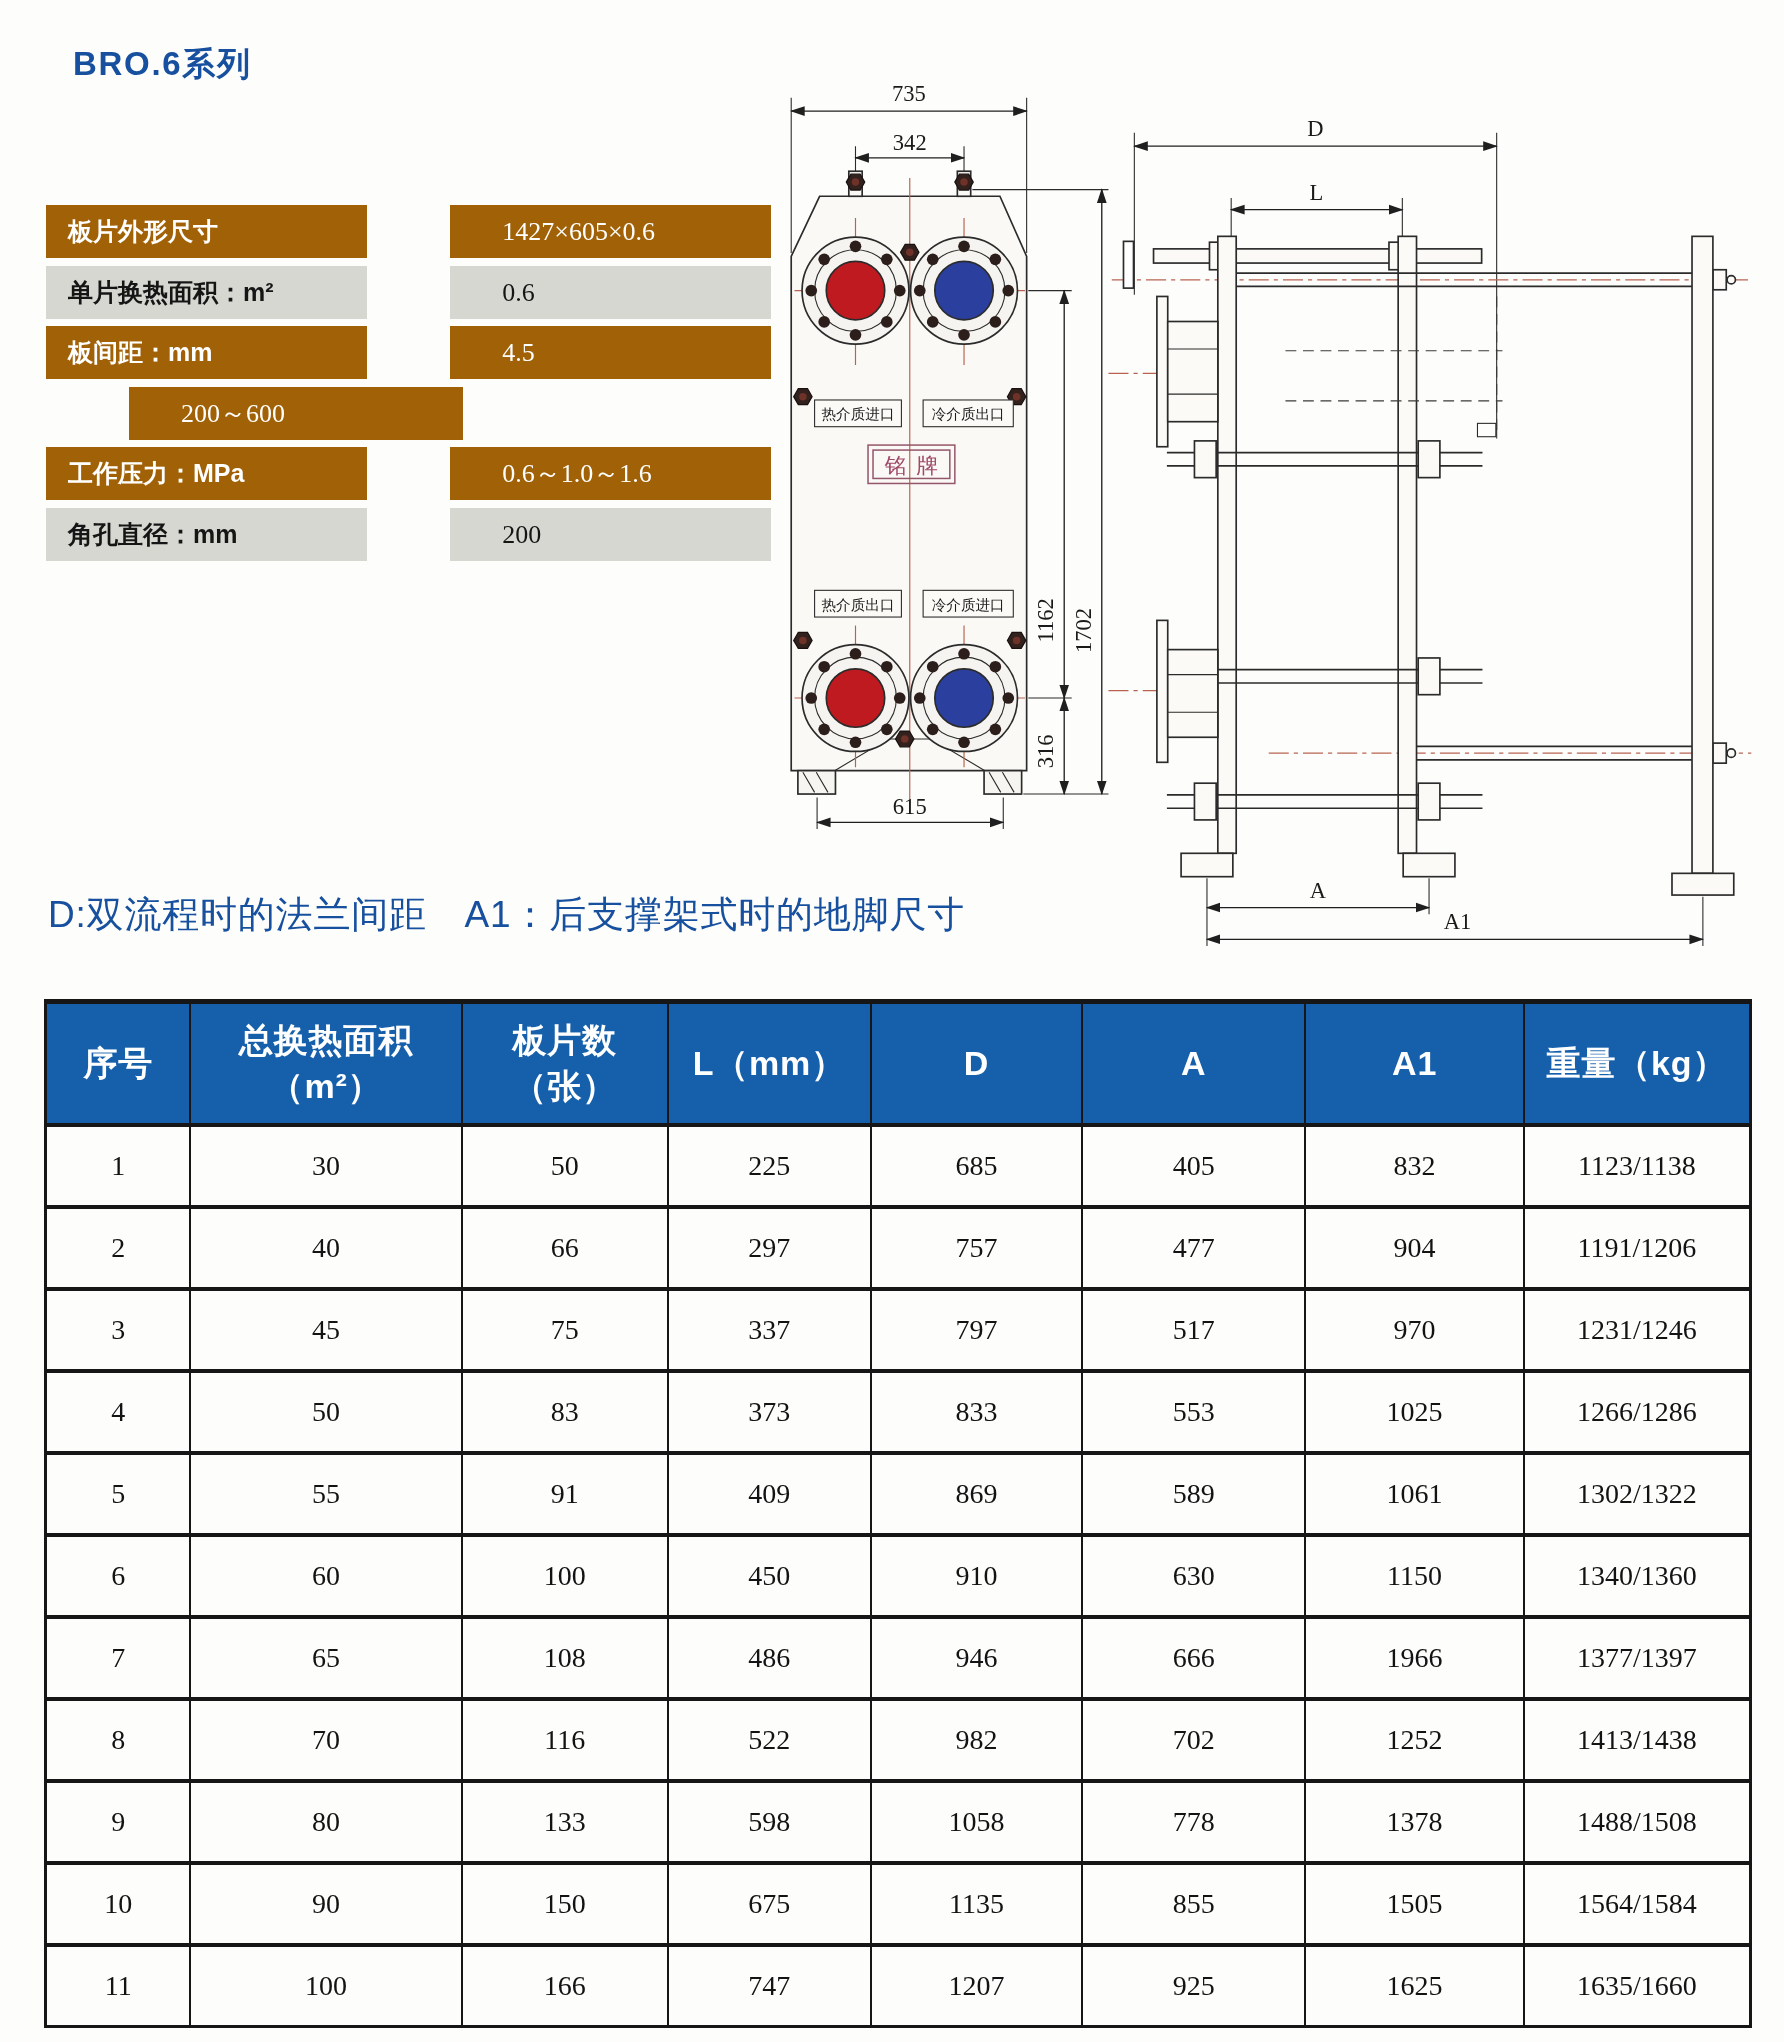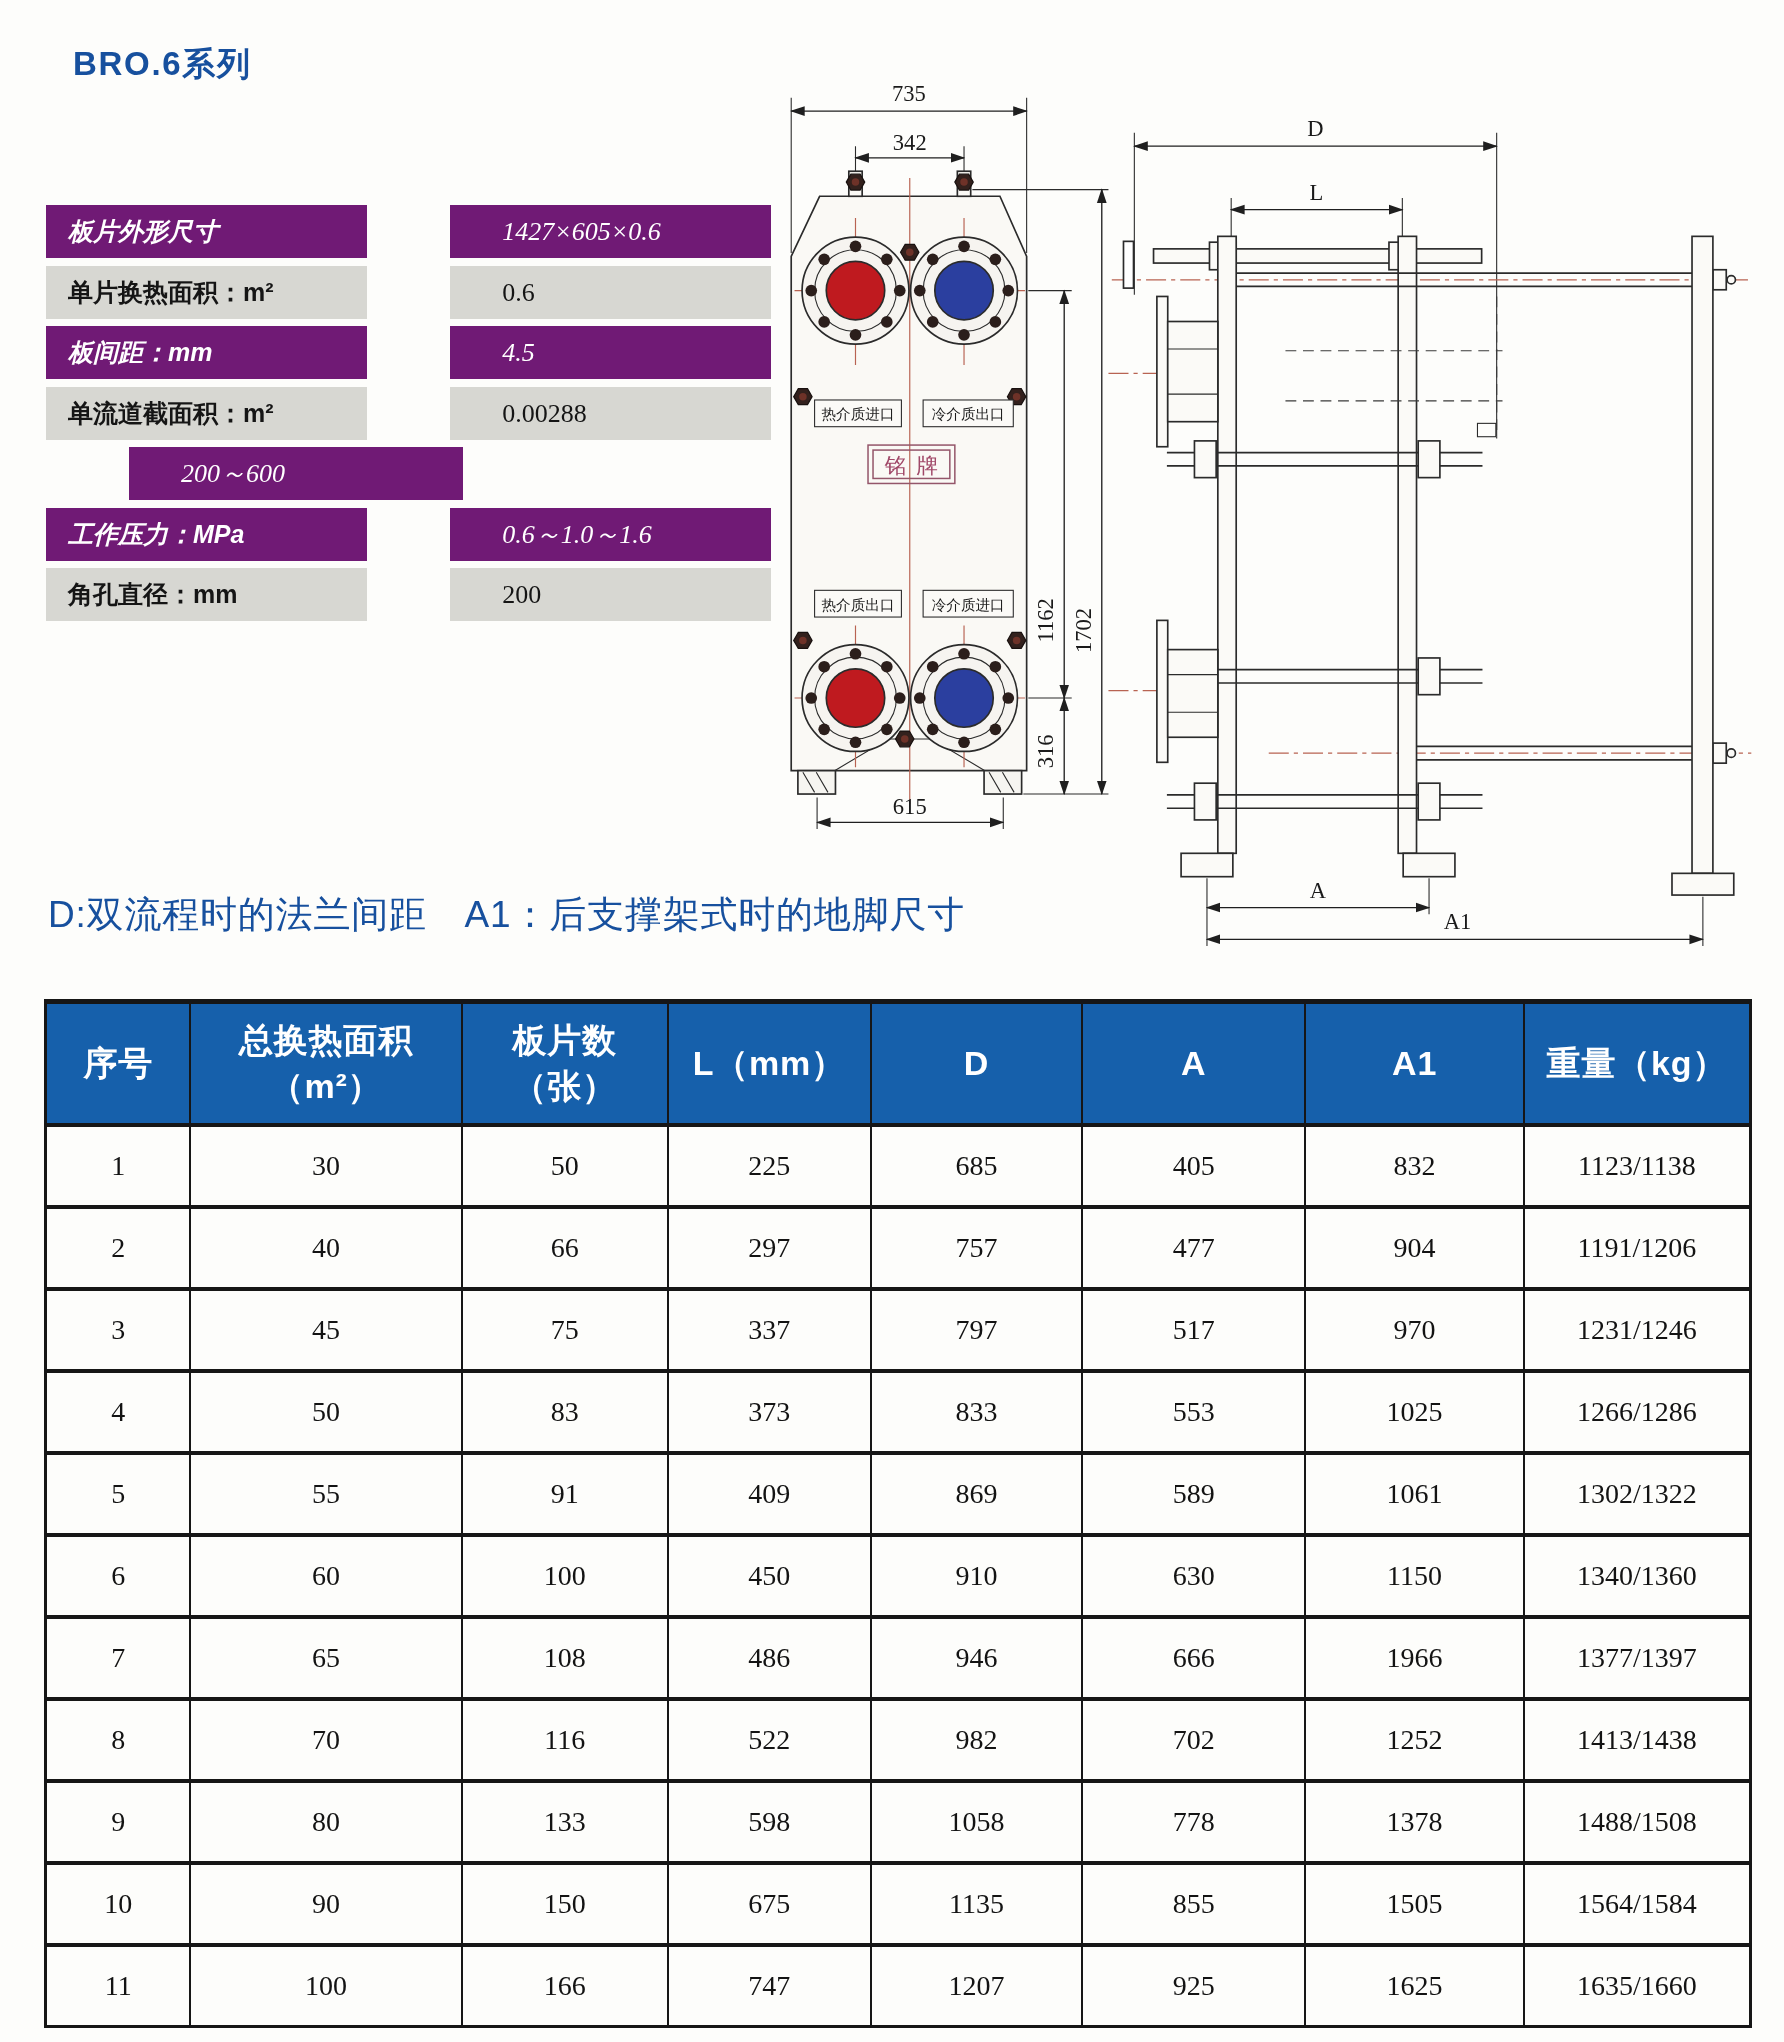--- a/index.html
+++ b/index.html
@@ -19,21 +19,21 @@
   .spec-row{display:flex;height:53px;margin-bottom:7.5px;}
   .spec-label{
     width:336px;height:53px;line-height:53px;box-sizing:border-box;
     padding-left:22px;font-size:25px;font-weight:700;white-space:nowrap;
   }
   .spec-value{
     margin-left:83px;width:334px;height:53px;line-height:53px;box-sizing:border-box;
     padding-left:52px;font-size:26px;white-space:nowrap;
     font-family:"Liberation Serif","DejaVu Serif",serif;
   }
-  .tone-blue .spec-label,.tone-blue .spec-value{background:#701a75;color:#ffffff;font-style:italic;}
+  .tone-blue .spec-label,.tone-blue .spec-value{background:#a16207;color:#ffffff;}
   .tone-gray .spec-label,.tone-gray .spec-value{background:#d7d7d2;color:#151515;}
   
   .dim-note{
     position:absolute;left:48px;top:890px;margin:0;
     font-size:37px;font-weight:normal;color:#17509e;letter-spacing:0.8px;
   }
   
   .size-table{
     position:absolute;left:44px;top:999px;width:1708px;
     border-collapse:collapse;table-layout:fixed;
@@ -72,24 +72,20 @@
     <div class="spec-label">板片外形尺寸</div>
     <div class="spec-value">1427×605×0.6</div>
   </div>
     <div class="spec-row tone-gray">
     <div class="spec-label">单片换热面积：m²</div>
     <div class="spec-value">0.6</div>
   </div>
     <div class="spec-row tone-blue">
     <div class="spec-label">板间距：mm</div>
     <div class="spec-value">4.5</div>
-  </div>
-    <div class="spec-row tone-gray">
-    <div class="spec-label">单流道截面积：m²</div>
-    <div class="spec-value">0.00288</div>
   </div>
     <div class="spec-row tone-blue">
     <div class="spec-value">200～600</div>
   </div>
     <div class="spec-row tone-blue">
     <div class="spec-label">工作压力：MPa</div>
     <div class="spec-value">0.6～1.0～1.6</div>
   </div>
     <div class="spec-row tone-gray">
     <div class="spec-label">角孔直径：mm</div>

